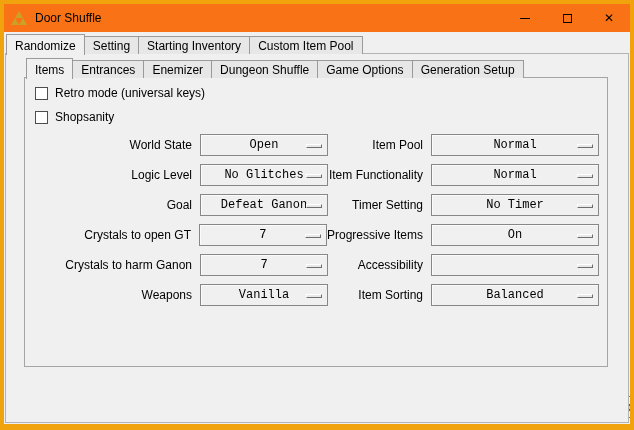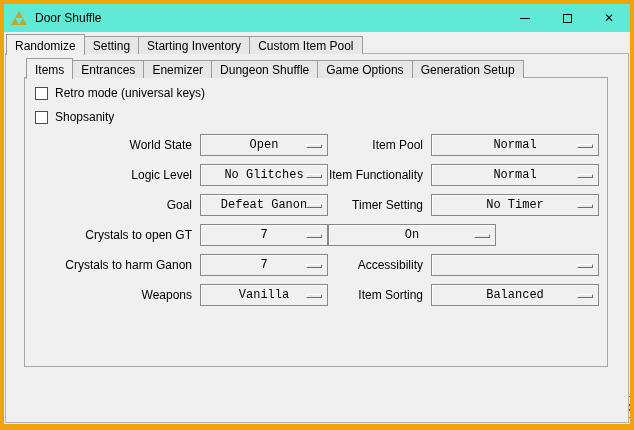--- a/index.html
+++ b/index.html
@@ -2,21 +2,21 @@
 <html><head>
 <meta charset="utf-8">
 <style>
   html,body{margin:0;padding:0;background:#ffffff;}
   body{font-family:"Liberation Sans",sans-serif;font-size:12px;color:#000;}
 
   .window{position:relative;width:634px;height:430px;box-sizing:border-box;
     border:4px solid #f0a30d;border-bottom-width:6px;background:#f0f0f0;overflow:hidden;}
 
   
-  .titlebar{position:absolute;top:0;left:0;right:0;height:28px;background:#5eead4;
+  .titlebar{position:absolute;top:0;left:0;right:0;height:28px;background:#f97316;
     display:flex;align-items:center;z-index:5;}
   .title-icon{width:16px;height:16px;margin-left:7px;flex:0 0 auto;}
   .title-text{margin-left:8px;font-size:12px;}
   .win-btns{margin-left:auto;display:flex;height:100%;}
   .win-btn{width:42px;height:100%;display:flex;align-items:center;justify-content:center;
     font-size:12px;cursor:default;}
   .glyph-min{width:10px;height:1px;background:#000;}
   .glyph-max{width:9px;height:9px;border:1px solid #000;box-sizing:border-box;}
 
   
@@ -169,20 +169,21 @@
           <span class="ind"></span>
         </div>
       </div>
 
       <div class="frow">
         <div class="flabel">Crystals to open GT</div>
         <div class="dd left">
           <span class="dd-val">7</span>
           <span class="ind"></span>
         </div>
+        <div class="flabel fr">Progressive Items</div>
         <div class="dd right">
           <span class="dd-val">On</span>
           <span class="ind"></span>
         </div>
       </div>
 
       <div class="frow">
         <div class="flabel">Crystals to harm Ganon</div>
         <div class="dd left">
           <span class="dd-val">7</span>

